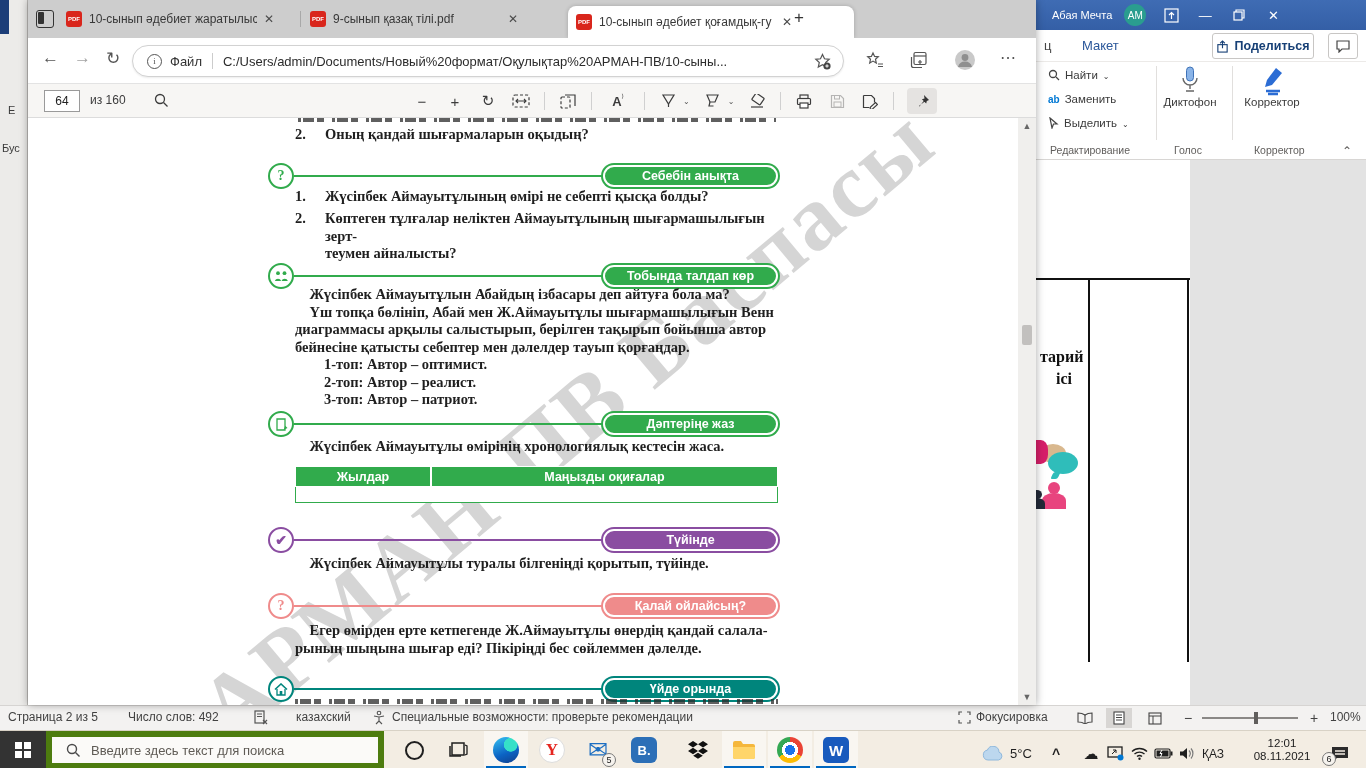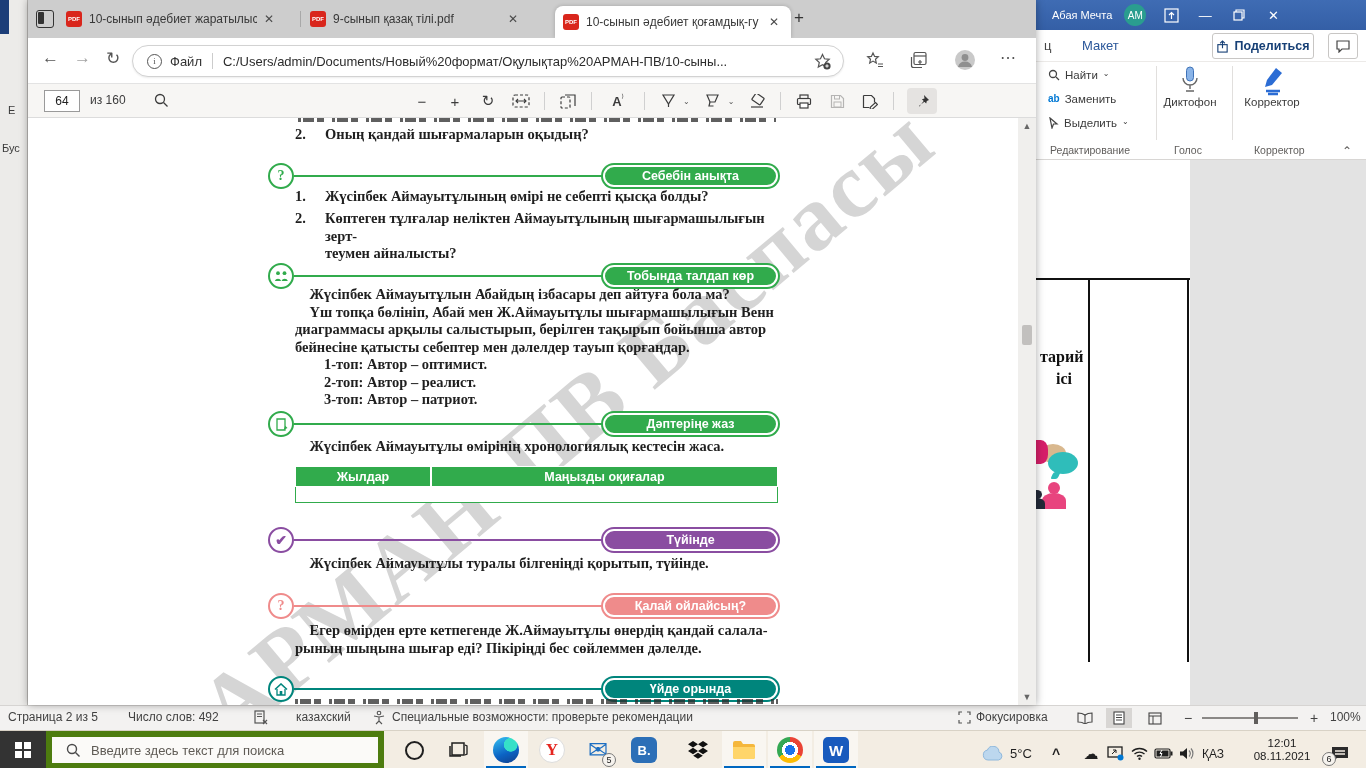--- a/index.html
+++ b/index.html
@@ -17,21 +17,21 @@
   .w-title{left:0;top:0;width:330px;height:30px;background:linear-gradient(180deg,#3f6cb4,#345fa6);display:flex;align-items:center;color:#fff}
   .w-account{font-size:11px;margin-left:16px}
   .w-avatar{width:22px;height:22px;border-radius:50%;background:#2a9d8f;color:#fff;font-size:10px;display:flex;align-items:center;justify-content:center;margin-left:12px}
   .w-tico{width:34px;height:30px;display:flex;align-items:center;justify-content:center;color:#fff}
   .w-menurow{left:0;top:30px;width:330px;height:32px;background:#fff;border-bottom:1px solid #eceae8}
   .w-partial{left:8px;top:8px;font-size:13px;color:#444}
   .w-tab{left:46px;top:8px;font-size:13px;color:#2b579a}
   .w-share{left:176px;top:3px;width:102px;height:26px;border:1px solid #c8c6c4;border-radius:3px;background:#fff;display:flex;align-items:center;justify-content:center;gap:5px;font-size:12.5px;font-weight:bold;color:#174076}
   .w-comment{left:292px;top:3px;width:30px;height:26px;border:1px solid #c8c6c4;border-radius:3px;background:#fff;display:flex;align-items:center;justify-content:center}
   .w-ribbon{left:0;top:62px;width:330px;height:98px;background:#fff;border-bottom:1px solid #d8d6d4}
-  .w-cmd{position:absolute;display:flex;align-items:flex-start;gap:5px;font-size:11.5px;color:#3b3b3b}
+  .w-cmd{position:absolute;display:flex;align-items:flex-end;gap:5px;font-size:11.5px;color:#3b3b3b}
   .w-div{position:absolute;width:1px;background:#e1dfdd;top:4px;height:74px}
   .w-big{position:absolute;width:64px;text-align:center;font-size:11.5px;color:#3b3b3b}
   .w-glabel{position:absolute;top:82px;font-size:10.5px;color:#605e5c}
   .w-doc{left:0;top:160px;width:330px;height:545px;background:#e3e3e3;overflow:hidden}
   .w-page{position:absolute;left:0;top:0;width:154px;height:545px;background:#fff}
   .w-frag{font-family:"Liberation Serif",serif;font-weight:bold;font-size:16px;color:#111}
   .bubble{position:absolute;border-radius:50%}
 
   
   .wstatus{left:0;top:705px;width:1366px;height:25px;background:#f3f2f1;border-top:1px solid #d6d4d2;font-size:12px;color:#424242}
@@ -279,21 +279,21 @@
       <span class="pdfico">PDF</span>
       <span class="ttl">10-сынып әдебиет жаратылыст</span>
       <span class="tclose">✕</span>
     </div>
     <div class="tabsep" style="left:272px"></div>
     <div class="tab" style="left:274px;width:236px">
       <span class="pdfico">PDF</span>
       <span class="ttl">9-сынып қазақ тілі.pdf</span>
       <span class="tclose">✕</span>
     </div>
-    <div class="tab active" style="left:527px;width:236px">
+    <div class="tab active" style="left:540px;width:286px">
       <span class="pdfico">PDF</span>
       <span class="ttl">10-сынып әдебиет қоғамдық-гу</span>
       <span class="tclose">✕</span>
     </div>
     <span class="abs newtab">+</span>
   </div>
 
   <div class="abs toolbar">
     <span class="abs navico" style="left:14px">←</span>
     <span class="abs navico" style="left:46px;color:#a3a3a3">→</span>

